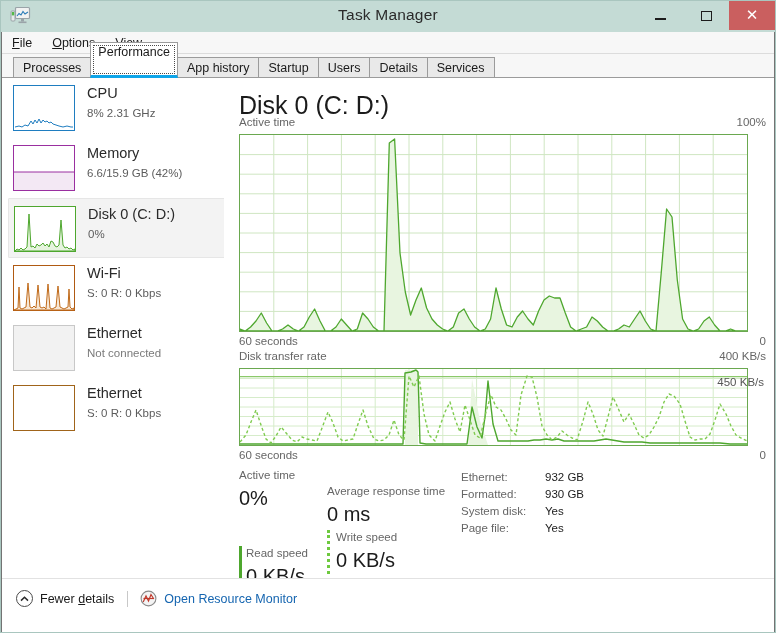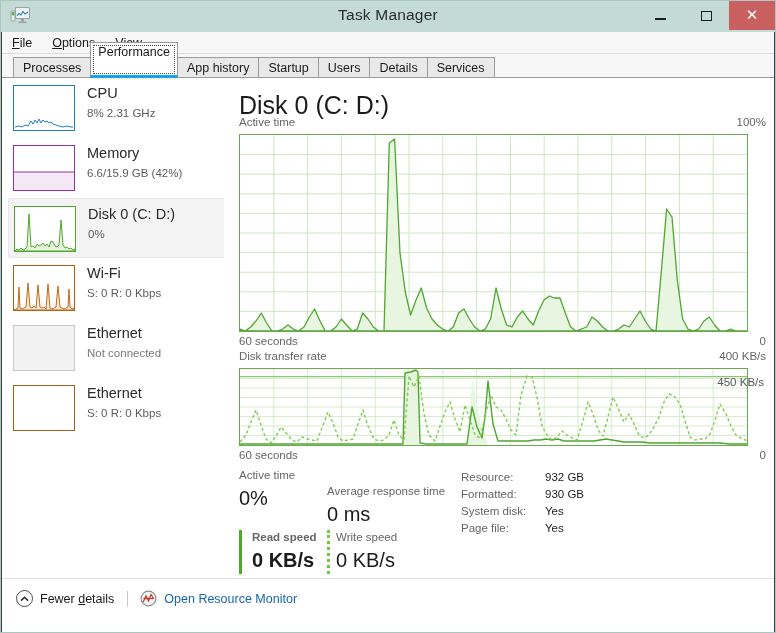--- a/index.html
+++ b/index.html
@@ -6,21 +6,21 @@
   html, body {
     margin: 0; padding: 0;
     width: 776px; height: 633px;
     overflow: hidden;
     font-family: "Liberation Sans", sans-serif;
     background: #b9d4cd;
   }
   #app {
     position: relative;
     width: 776px; height: 633px;
-    background: #404040;
+    background: #737373;
     border: 1px solid #a9c6bf;
   }
 
   
   #titlebar {
     position: absolute; left: 0; top: 0; width: 774px; height: 31px;
     background: #c4dbd5;
   }
   #app-icon {
     position: absolute; left: 9px; top: 5px; width: 22px; height: 20px;
@@ -186,22 +186,22 @@
     font-size: 11.5px; color: #666666; line-height: 15px;
     font-family: "Liberation Sans", sans-serif;
   }
   .stat-value {
     font-size: 20px; color: #1b1b1b; line-height: 28px; margin-top: 1px;
     font-family: "Liberation Sans", sans-serif;
   }
   #col-active { position: absolute; left: 0; top: 0; width: 82px; }
   #col-resp { position: absolute; left: 88px; top: 16px; width: 140px; }
   #col-read {
-    position: absolute; left: 0; top: 62px; width: 82px;
-    border-left: 3px solid #4ea72e; padding-left: 10px; font-weight: bold;
+    position: absolute; left: 0; top: 78px; width: 82px;
+    border-left: 3px solid #4ea72e; padding-left: 4px;
   }
   #col-write {
     position: absolute; left: 88px; top: 62px; width: 130px;
     border-left: 3px dotted #6ec93f; padding-left: 6px;
   }
   #col-info { position: absolute; left: 222px; top: 1px; }
   .info-row { display: flex; line-height: 17px; }
   .info-key {
     width: 84px; font-size: 11.5px; color: #666666;
     font-family: "Liberation Sans", sans-serif;
@@ -471,21 +471,21 @@
         <div id="col-read">
           <div class="stat-label">Read speed</div>
           <div class="stat-value">0 KB/s</div>
         </div>
         <div id="col-write">
           <div class="stat-label">Write speed</div>
           <div class="stat-value">0 KB/s</div>
         </div>
         <div id="col-info">
           <div class="info-row">
-            <span class="info-key">Resource:</span>
+            <span class="info-key">Ethernet:</span>
             <span class="info-val">932 GB</span>
           </div>
           <div class="info-row">
             <span class="info-key">Formatted:</span>
             <span class="info-val">930 GB</span>
           </div>
           <div class="info-row">
             <span class="info-key">System disk:</span>
             <span class="info-val">Yes</span>
           </div>

